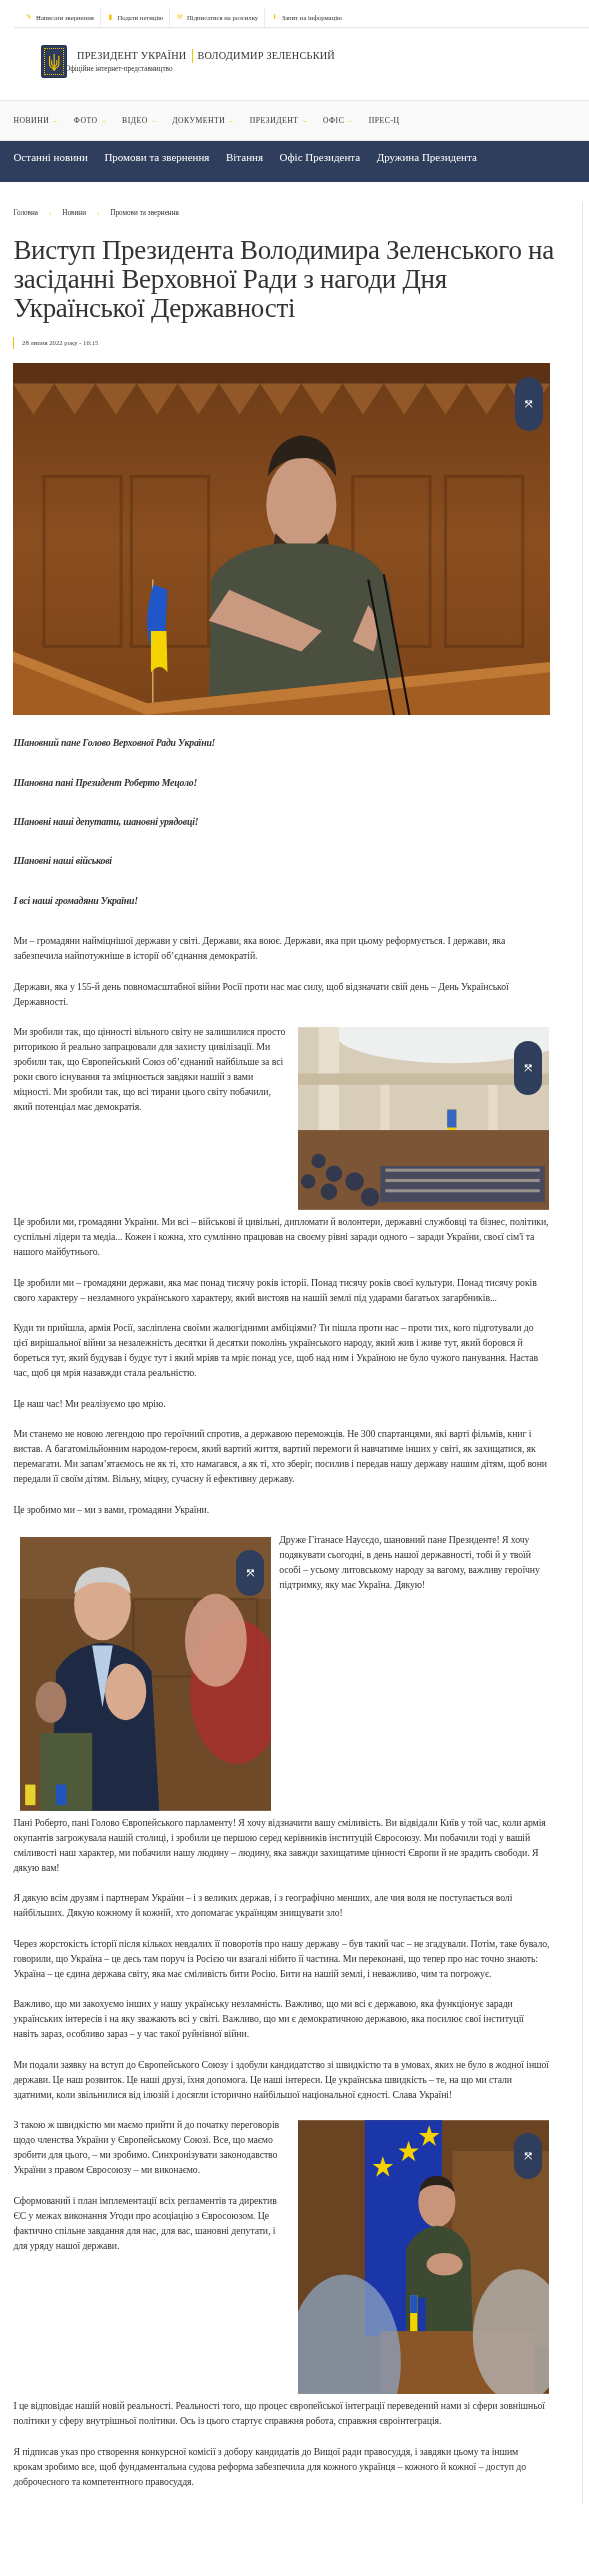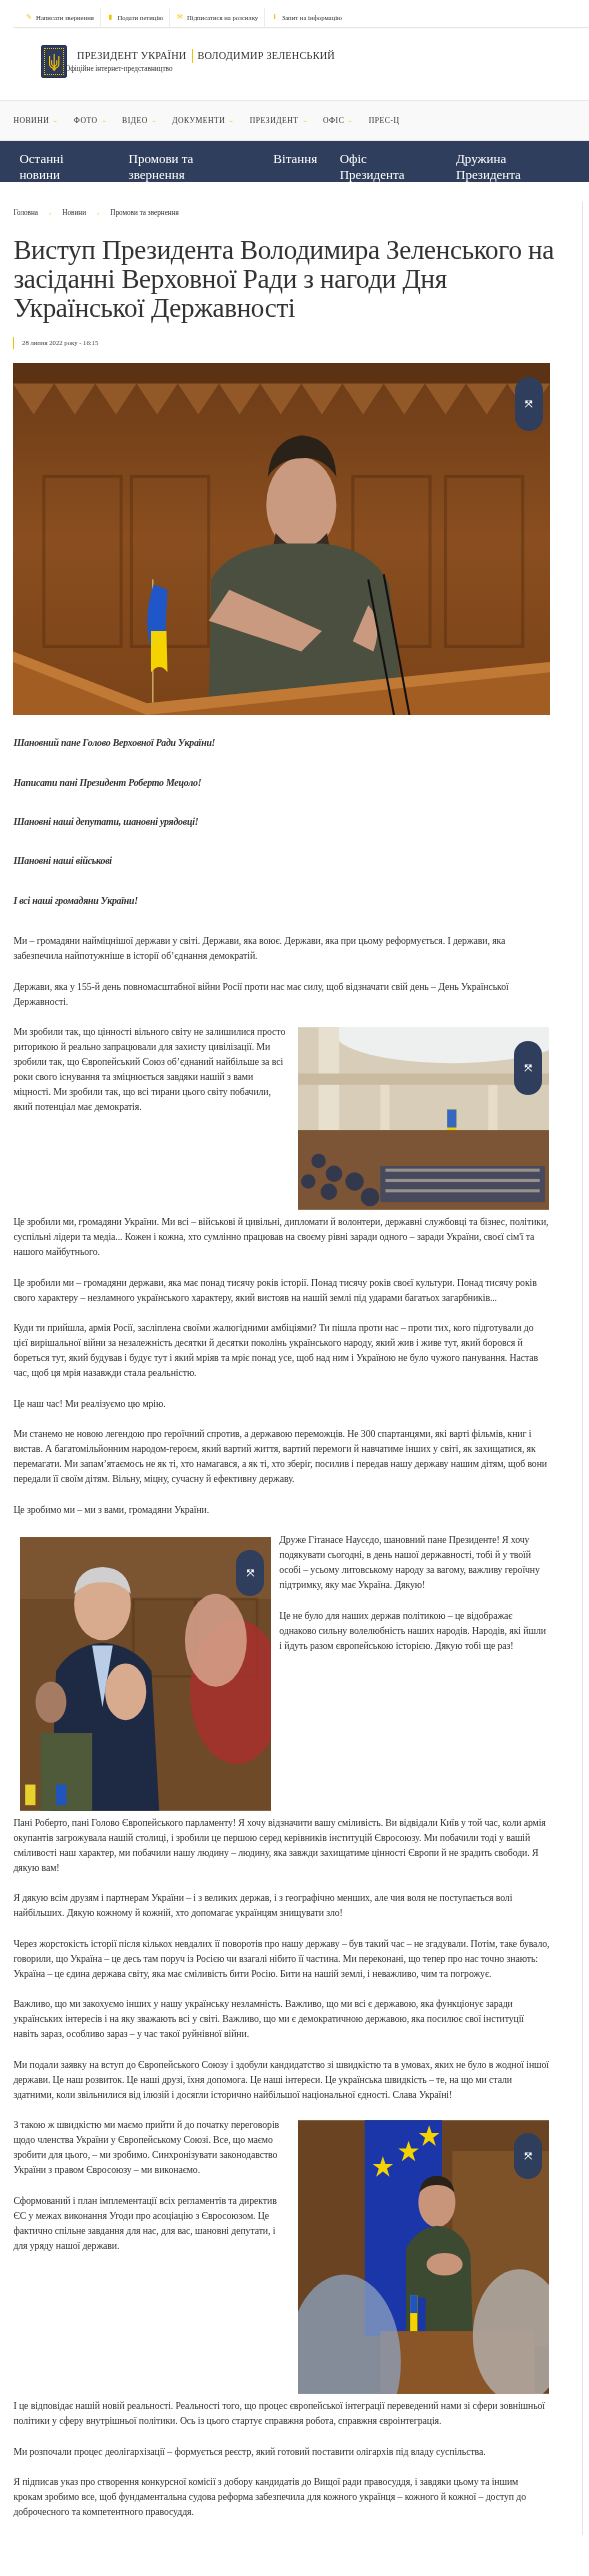--- a/index.html
+++ b/index.html
@@ -92,21 +92,21 @@
 
   
   .subnav {
     height: 41px;
     background: #2f3e5c;
     display: flex; align-items: flex-start;
     padding-left: 13.4px;
     padding-top: 10.3px;
   }
   .subnav-item {
-    color: #ffffff; font-size: 13px; margin-right: 16.5px; margin-left: 6px;
+    color: #ffffff; font-size: 11px; margin-right: 16.5px;
   }
 
   
   .content { position: relative; padding: 0 13.4px; }
   .vline {
     position: absolute; left: 582px; top: 20.6px; bottom: 0;
     width: 0.5px; background: #e4e4e4;
   }
   .breadcrumb {
     padding-top: 27px;
@@ -306,21 +306,21 @@
       <line x1="690" y1="420" x2="740" y2="683" stroke="#111" stroke-width="4"></line>
       <line x1="720" y1="410" x2="770" y2="683" stroke="#111" stroke-width="4"></line>
     </svg>
     <div class="expand-btn" style="right:7.7px;top:14px;width:28px;height:54px;">
       <span style="font-family:'DejaVu Sans',sans-serif;font-weight:bold;">⤧</span>
     </div>
   </div>
 
   <div class="article">
     <p class="greet">Шановний пане Голово Верховної Ради України!</p>
-    <p class="greet">Написати пані Президент Роберто Мецоло!</p>
+    <p class="greet">Шановна пані Президент Роберто Мецоло!</p>
     <p class="greet">Шановні наші депутати, шановні урядовці!</p>
     <p class="greet">Шановні наші військові</p>
     <p class="greet">І всі наші громадяни України!</p>
 
     <p>Ми – громадяни наймiцнішої держави у світі. Держави, яка воює. Держави, яка при цьому реформується. І держави, яка забезпечила найпотужніше в історії об’єднання демократій.</p>
     <p>Держави, яка у 155-й день повномасштабної війни Росії проти нас має силу, щоб відзначати свій день – День Української Державності.</p>
 
     <div class="fig-right photo" style="width:251px;height:183px;">
       <svg width="251" height="183" viewBox="0 0 488 355">
         <rect width="488" height="355" fill="#d8cdb8"></rect>
@@ -381,21 +381,20 @@
         <ellipse cx="60" cy="320" rx="30" ry="40" fill="#a57b64"></ellipse>
         <rect x="40" y="380" width="100" height="151" fill="#4e5a3a"></rect>
         <rect x="10" y="480" width="20" height="40" fill="#e7d22c"></rect>
         <rect x="70" y="480" width="20" height="40" fill="#2055c0"></rect>
       </svg>
       <div class="expand-btn" style="right:6.7px;top:13.4px;width:28px;height:46px;">
         <span style="font-family:'DejaVu Sans',sans-serif;font-weight:bold;">⤧</span>
       </div>
     </div>
     <p>Друже Гітанасе Наусєдо, шановний пане Президенте! Я хочу подякувати сьогодні, в день нашої державності, тобі й у твоїй особі – усьому литовському народу за вагому, важливу героїчну підтримку, яку має Україна. Дякую!</p>
-    <p>Це не було для наших держав політикою – це відображає однаково сильну волелюбність наших народів. Народів, які йшли і йдуть разом європейською історією. Дякую тобі ще раз!</p>
     <div class="clear"></div>
 
     <p>Пані Роберто, пані Голово Європейського парламенту! Я хочу відзначити вашу сміливість. Ви відвідали Київ у той час, коли армія окупантів загрожувала нашій столиці, і зробили це першою серед керівників інституцій Євросоюзу. Ми побачили тоді у вашій сміливості наш характер, ми побачили нашу людину – людину, яка завжди захищатиме цінності Європи й не зрадить свободи. Я дякую вам!</p>
     <p>Я дякую всім друзям і партнерам України – і з великих держав, і з географічно менших, але чия воля не поступається волі найбільших. Дякую кожному й кожній, хто допомагає українцям знищувати зло!</p>
     <p>Через жорстокість історії після кількох невдалих її поворотів про нашу державу – був такий час – не згадували. Потім, таке бувало, говорили, що Україна – це десь там поруч із Росією чи взагалі нібито її частина. Ми переконані, що тепер про нас точно знають: Україна – це єдина держава світу, яка має сміливість бити Росію. Бити на нашій землі, і неважливо, чим та погрожує.</p>
     <p>Важливо, що ми закохуємо інших у нашу українську незламність. Важливо, що ми всі є державою, яка функціонує заради українських інтересів і на яку зважають всі у світі. Важливо, що ми є демократичною державою, яка посилює свої інституції навіть зараз, особливо зараз – у час такої руйнівної війни.</p>
     <p>Ми подали заявку на вступ до Європейського Союзу і здобули кандидатство зі швидкістю та в умовах, яких не було в жодної іншої держави. Це наш розвиток. Це наші друзі, їхня допомога. Це наші інтереси. Це українська швидкість – те, на що ми стали здатними, коли звільнилися від ілюзій і досягли історично найбільшої національної єдності. Слава Україні!</p>
 
     <div class="fig-right photo" style="width:251px;height:274px;">
       <svg width="251" height="274" viewBox="0 0 488 532">
@@ -420,20 +419,19 @@
       </svg>
       <div class="expand-btn" style="right:7.2px;top:12.4px;width:28px;height:46px;">
         <span style="font-family:'DejaVu Sans',sans-serif;font-weight:bold;">⤧</span>
       </div>
     </div>
     <p>З такою ж швидкістю ми маємо прийти й до початку переговорів щодо членства України у Європейському Союзі. Все, що маємо зробити для цього, – ми зробимо. Синхронізувати законодавство України з правом Євросоюзу – ми виконаємо.</p>
     <p>Сформований і план імплементації всіх регламентів та директив ЄС у межах виконання Угоди про асоціацію з Євросоюзом. Це фактично спільне завдання для нас, для вас, шановні депутати, і для уряду нашої держави.</p>
     <div class="clear"></div>
 
     <p>І це відповідає нашій новій реальності. Реальності того, що процес європейської інтеграції переведений нами зі сфери зовнішньої політики у сферу внутрішньої політики. Ось із цього стартує справжня робота, справжня євроінтеграція.</p>
-    <p>Ми розпочали процес деолігархізації – формується реєстр, який готовий поставити олігархів під владу суспільства.</p>
     <p>Я підписав указ про створення конкурсної комісії з добору кандидатів до Вищої ради правосуддя, і завдяки цьому та іншим крокам зробимо все, щоб фундаментальна судова реформа забезпечила для кожного українця – кожного й кожної – доступ до доброчесного та компетентного правосуддя.</p>
 
     <div class="clear"></div>
 
   </div>
 </div>
 
 
 </body></html>

